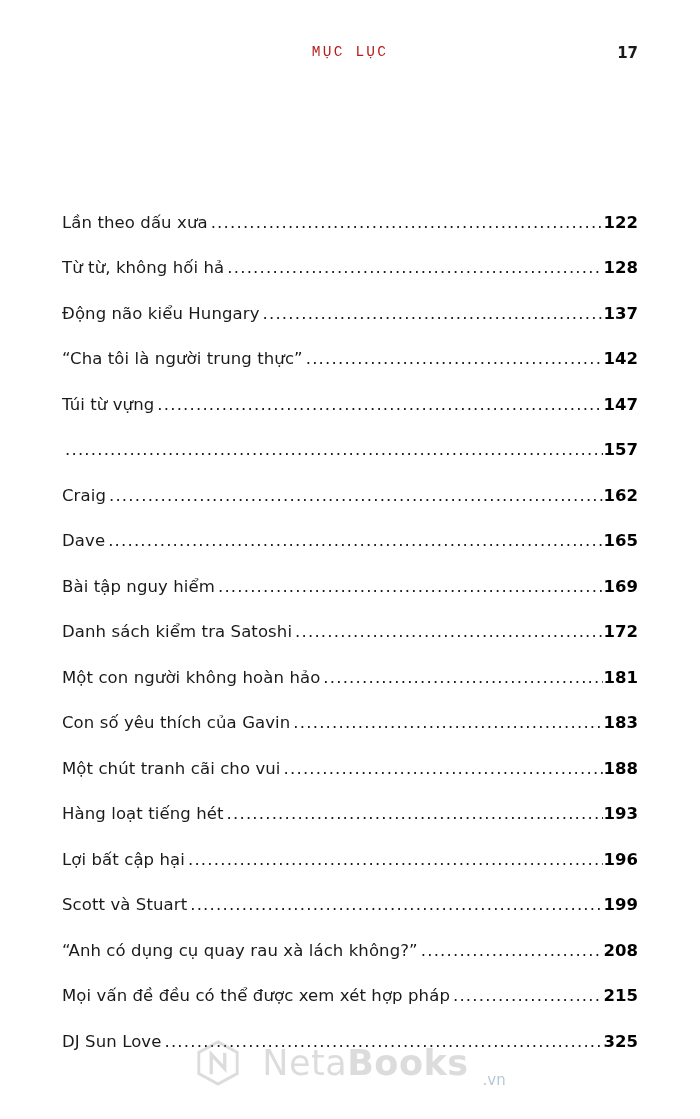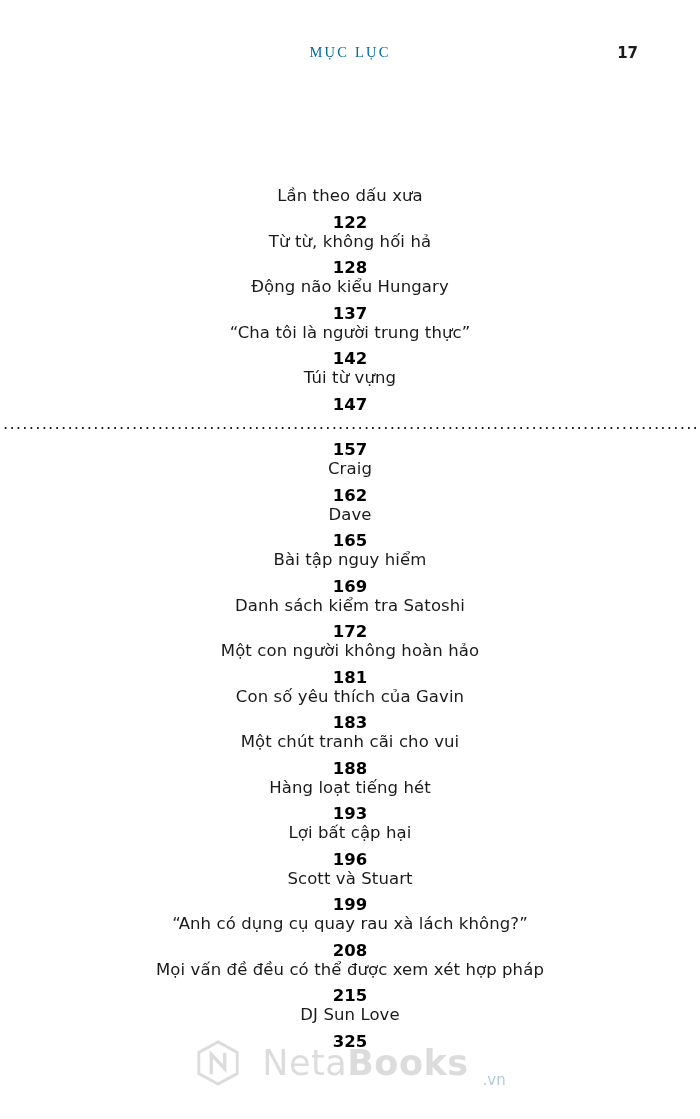--- a/index.html
+++ b/index.html
@@ -29,45 +29,44 @@
     right: 62px;
     height: 24px;
   }
   .running-head-title {
     position: absolute;
     left: 0;
     right: 0;
     text-align: center;
     font-size: 14.5px;
     letter-spacing: 2.2px;
-    color: #0369a1;
-    font-family: Liberation Serif, serif;
+    color: #b91c1c;
+    font-family: Liberation Mono, monospace;
   }
   .running-head-page {
     position: absolute;
     right: 0;
     top: 0;
     font-size: 15px;
     font-weight: bold;
     color: #1a1a1a;
     text-align: right;
   }
   
   .toc {
     position: absolute;
     top: 186px;
     left: 62px;
     width: 576px;
   }
   .toc-row {
     display: flex;
-    align-items: center;
+    align-items: flex-end;
     width: 100%;
     height: 45.5px;
-    flex-direction: column;
   }
   .toc-title {
     font-size: 16.5px;
     color: #1a1a1a;
     white-space: nowrap;
     flex: 0 0 auto;
     letter-spacing: 0.1px;
   }
   .toc-dots {
     flex: 1 1 auto;

